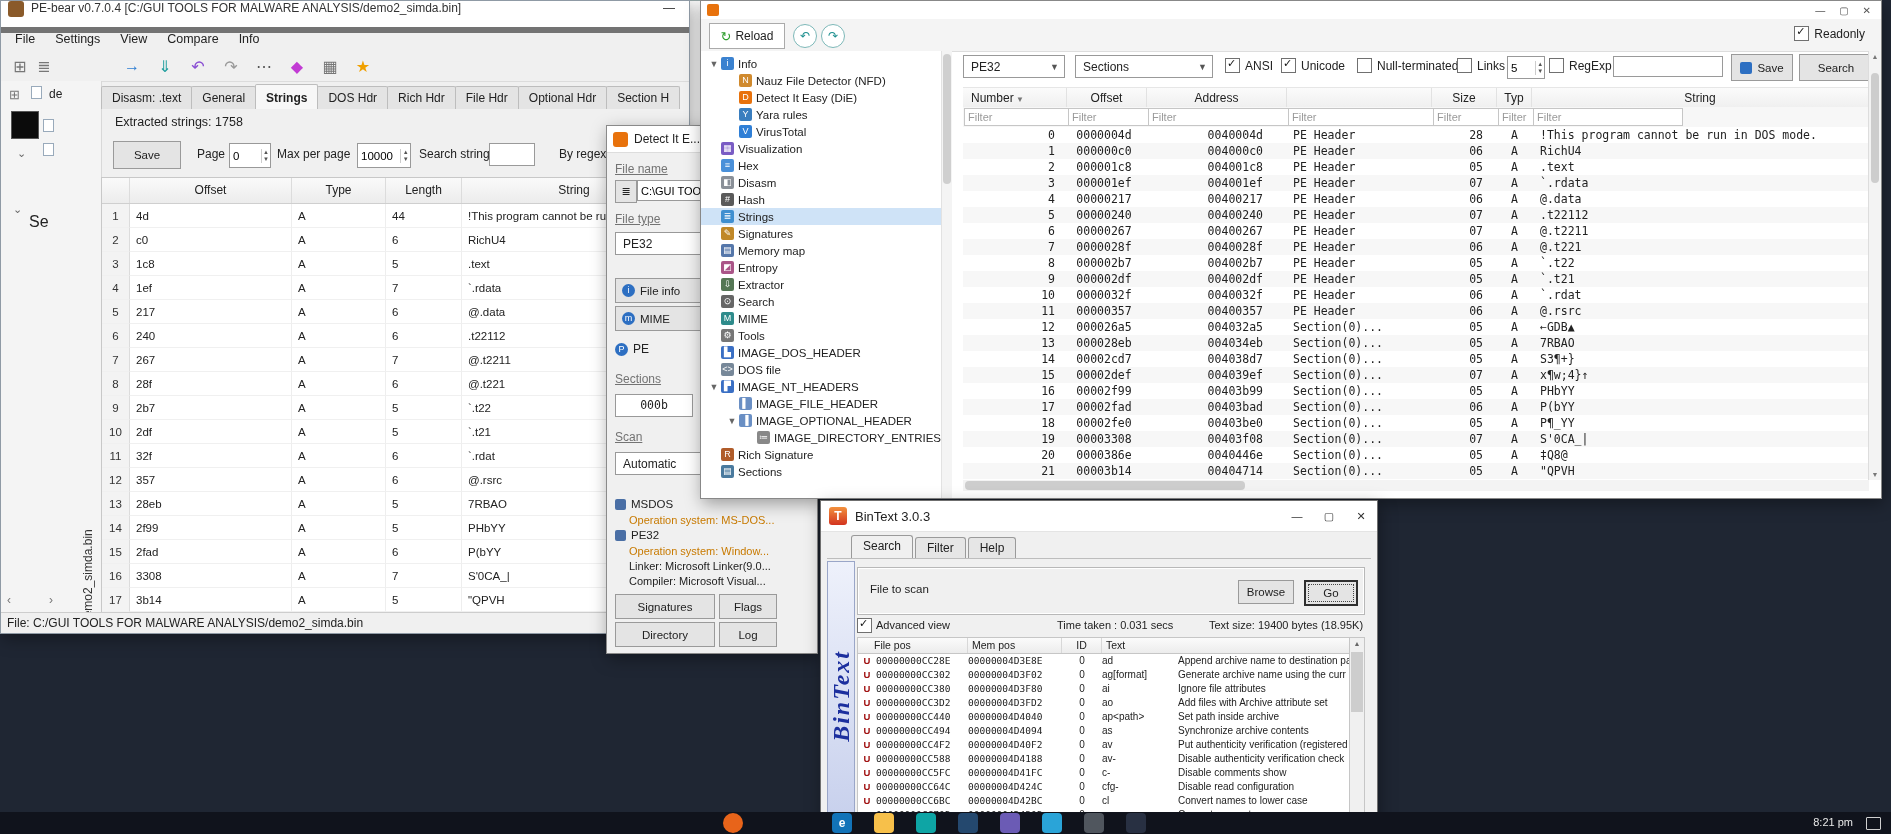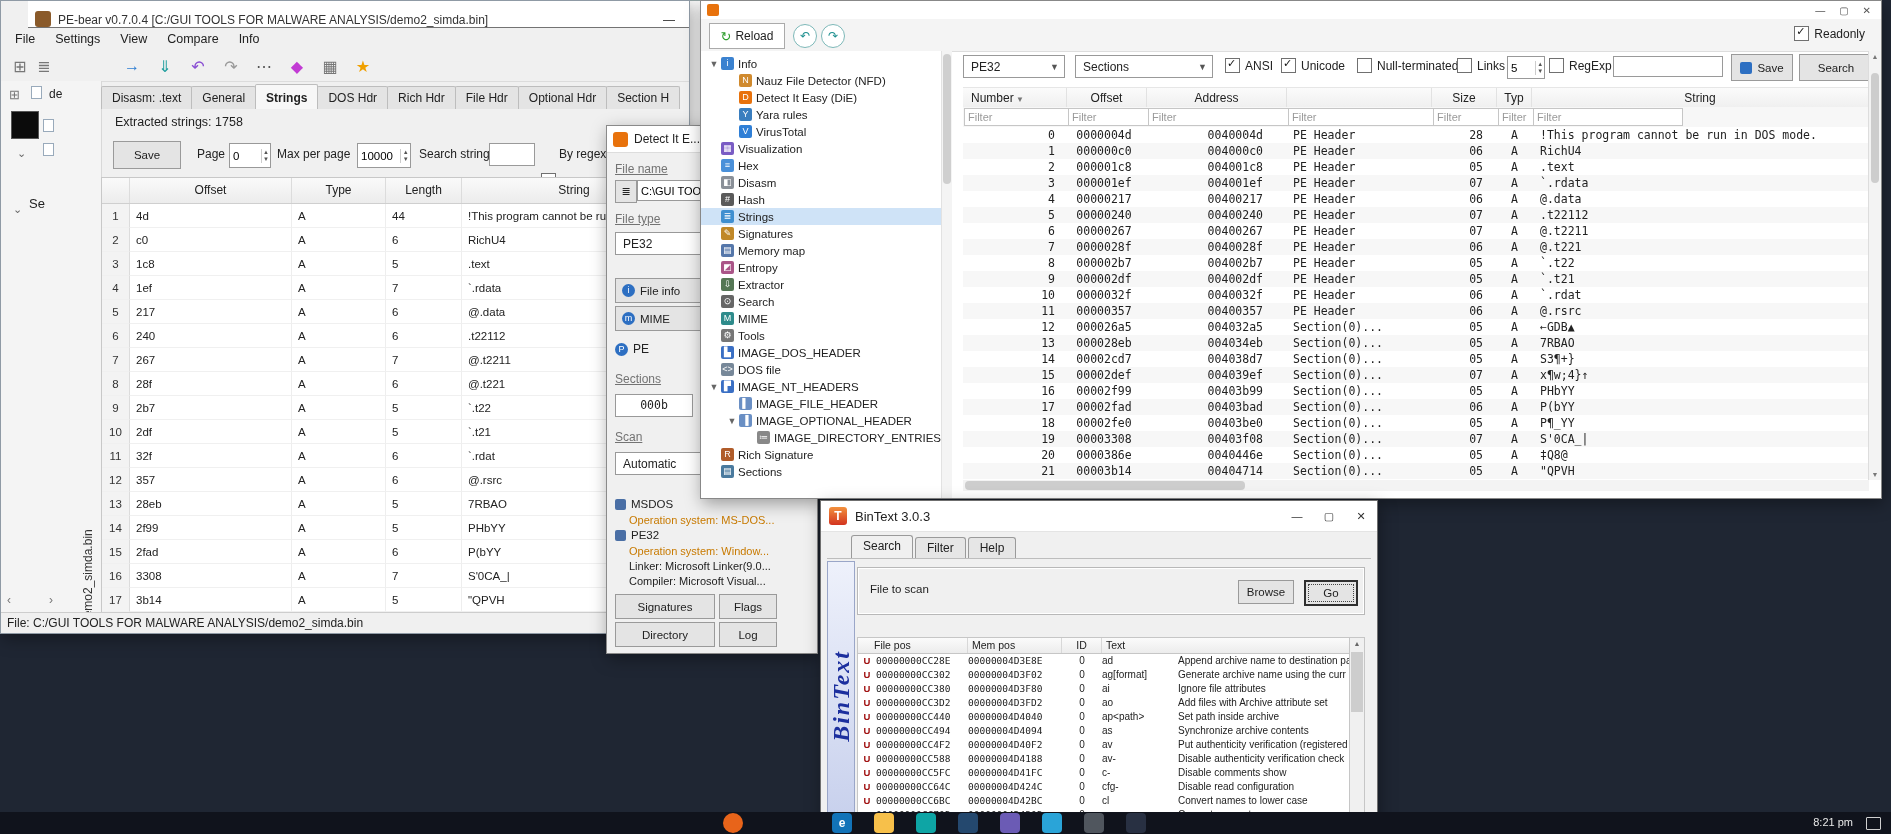--- a/index.html
+++ b/index.html
@@ -29,21 +29,21 @@
   .ex-row .sz{text-align:right;padding-right:6px;}
   .ic-page{display:inline-block;width:11px;height:14px;background:#fdfdfd;border:1px solid #8fa3b8;position:relative;}
   .ic-page.gear::after{content:"⚙";position:absolute;left:0px;top:1px;font-size:9px;color:#777;}
   .ic-page.img{background:#dceaf8;}
   .ic-page.img::after{content:"";position:absolute;left:2px;top:5px;width:6px;height:5px;background:#6fa3d8;}
   #ex-status{position:absolute;left:0;top:238px;right:0;height:18px;background:#fff;border-top:1px solid #e0e0e0;display:flex;align-items:center;font-size:11.5px;color:#444;}
   #ex-status .div{width:1px;height:12px;background:#d0d0d0;margin:0 10px;}
 
   
   #pebear{left:0;top:0;width:688px;height:632px;background:#f0f0f0;z-index:10;border:1px solid #8f9aa5;}
-  .pb-title{height:26px;background:#fff;display:flex;align-items:flex-end;border-bottom:1px solid #737373;margin-left:27px;}
+  .pb-title{height:26px;background:#fff;display:flex;align-items:flex-start;border-bottom:6px solid #737373;}
   .pb-ticon{width:16px;height:16px;border-radius:3px;background:#8a5a2a;margin:0 7px;flex:none;}
   .pb-title-text{font-size:12px;color:#333;white-space:nowrap;overflow:hidden;}
   .pb-min{margin-left:auto;margin-right:14px;color:#333;font-size:12px;}
   #pb-menu{position:absolute;left:0;top:26px;right:0;height:24px;display:flex;align-items:center;padding-left:4px;}
   .pb-menu-item{padding:3px 10px;font-size:12.5px;}
   #pb-tools{position:absolute;left:0;top:50px;right:0;height:30px;border-bottom:1px solid #dcdcdc;}
   .pb-tool{position:absolute;top:4px;width:22px;height:22px;display:flex;align-items:center;justify-content:center;font-size:16px;}
   .pb-left{position:absolute;left:0;top:80px;width:100px;bottom:20px;border-right:1px solid #d8d8d8;background:#f4f4f4;}
   .pbl-thumb{position:absolute;left:10px;top:30px;width:26px;height:26px;background:#0b0b0b;border:1px solid #555;}
   .pbl-chev{position:absolute;color:#666;font-size:11px;}
@@ -286,21 +286,21 @@
 
     <div class="pb-left">
       <span class="abs" style="left:8px;top:6px;font-size:13px;color:#777">⊞</span>
       <span class="pbl-mini" style="left:30px;top:5px"></span>
       <span class="abs" style="left:48px;top:6px;font-size:12px">de</span>
       <span class="pbl-thumb"></span>
       <span class="pbl-chev" style="left:16px;top:66px">⌄</span>
       <span class="pbl-mini" style="left:42px;top:38px"></span>
       <span class="pbl-mini" style="left:42px;top:62px"></span>
       <span class="pbl-chev" style="left:12px;top:122px">⌄</span>
-      <span class="abs" style="left:28px;top:115px;font-size:13px">Se</span>
+      <span class="abs" style="left:28px;top:132px;font-size:16px">Se</span>
       <span class="pbl-vert">demo2_simda.bin</span>
       <span class="pbl-sc" style="left:6px">‹</span>
       <span class="pbl-sc" style="left:48px">›</span>
     </div>
 
     <div id="pb-tabs">
         <span class="pb-tab">Disasm: .text</span>
         <span class="pb-tab">General</span>
         <span class="pb-tab active">Strings</span>
         <span class="pb-tab">DOS Hdr</span>
@@ -950,20 +950,26 @@
       </div>
     <div class="bt-tabline"></div>
     <div class="bt-logo">
       <span>BinText</span>
     </div>
     <div class="bt-group">
       <span class="bt-group-label">File to scan</span>
       <div class="btn" id="bt-browse">Browse</div>
       <div class="btn" id="bt-go">Go</div>
     </div>
+    <div class="bt-advrow">
+      <span class="cb checked" style="position:absolute;left:0;top:0"></span>
+      <span style="position:absolute;left:19px;top:1px">Advanced view</span>
+      <span style="position:absolute;left:200px;top:1px">Time taken : 0.031 secs</span>
+      <span style="position:absolute;left:352px;top:1px">Text size: 19400 bytes (18.95K)</span>
+    </div>
     <div id="bt-header">
         <div class="c1">File pos</div>
         <div>Mem pos</div>
         <div class="cid">ID</div>
         <div>Text</div>
       </div>
     <div id="bt-tbody">
         <div class="bt-row">
           <span class="u">U</span>
           <span class="pos">00000000CC28E</span>

